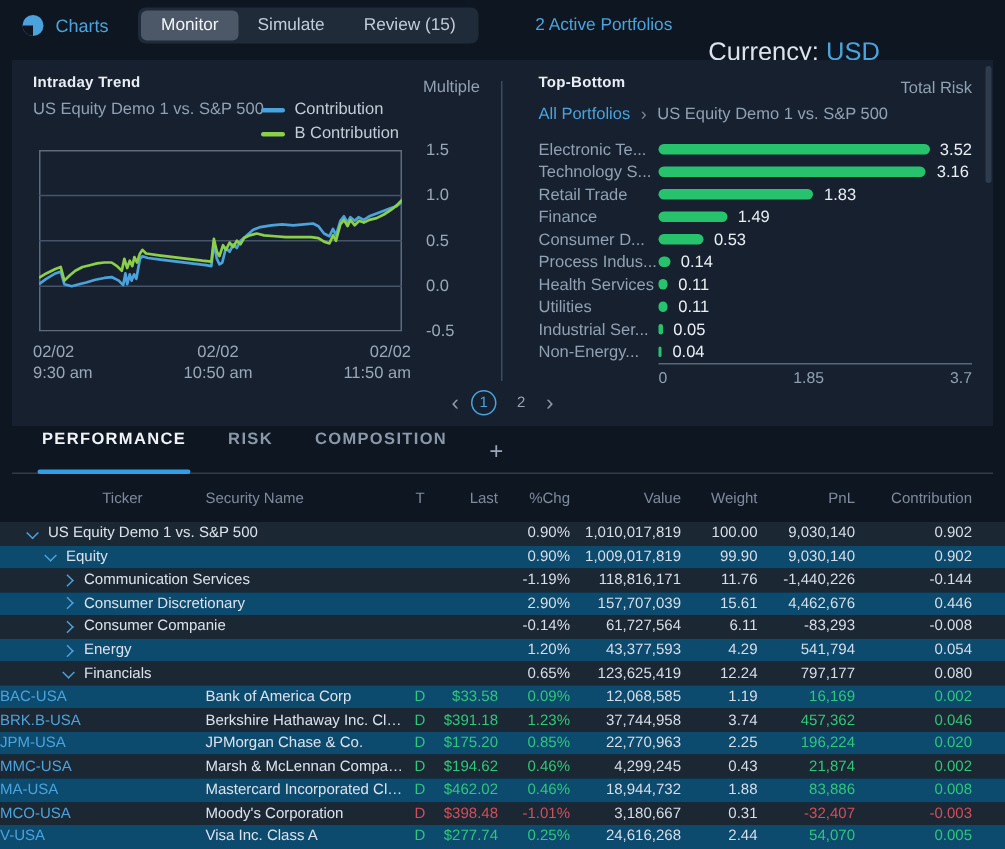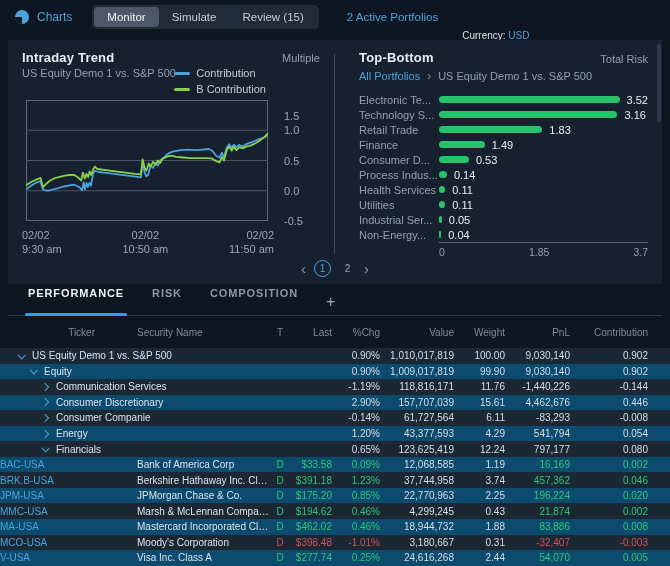--- a/index.html
+++ b/index.html
@@ -5,31 +5,31 @@
   * { margin:0; padding:0; box-sizing:border-box; font-family:"Liberation Sans", sans-serif; }
   html,body { background:#0b121c; }
   .app { position:relative; width:670px; height:566px; background:#0e1622; color:#dce3ec; overflow:hidden; }
 
   
   .topbar { display:flex; align-items:center; height:34px; padding:0 14px; gap:14px; }
   .brand { display:flex; align-items:center; gap:7px; color:#4aa3dc; font-size:12px; }
   .seg { display:flex; background:#202b3a; border-radius:5px; padding:2px; margin-left:6px; }
   .seg-btn { font-size:11.5px; color:#c3cdd9; padding:4px 13px; border-radius:4px; cursor:pointer; white-space:nowrap; }
   .seg-btn.active { background:#4c5867; color:#f2f5f8; }
-  .portfolios { color:#4aa3dc; font-size:11.5px; margin-left:14px; cursor:pointer; }
-  .currency { font-size:10px; color:#dce3ec; margin-left:10px;margin-top:36px; }
+  .portfolios { color:#4aa3dc; font-size:11.5px; margin-left:24px; cursor:pointer; }
+  .currency { font-size:17px; color:#dce3ec; margin-left:10px;margin-top:36px; }
   .currency .cur-val { color:#4aa3dc; cursor:pointer; }
 
   
   .panels { position:relative; margin:6px 8px 0; height:244px; background:#16202e; }
   .panel-left { position:absolute; left:0; top:0; width:326px; height:100%; }
   .v-divider { position:absolute; left:326px; top:14px; height:200px; width:1px; background:#3c4b5e; }
   .panel-right { position:absolute; left:327px; top:0; right:0; height:100%; }
 
-  .p-title { position:absolute; font-size:13px; font-weight:bold; color:#e9eef4; letter-spacing:0.2px; }
+  .p-title { position:absolute; font-size:10px; font-weight:bold; color:#e9eef4; letter-spacing:0.2px; }
   .p-sub { position:absolute; font-size:11px; color:#91a0b2; }
 
   
   .multiple-label { position:absolute; left:274px; top:12px; font-size:11px; color:#91a0b2; }
   .legend { position:absolute; right:68px; top:27px; display:flex; flex-direction:column; gap:4px; }
   .legend-row { display:flex; align-items:center; gap:6px; font-size:11px; color:#c3cdd9; }
   .legend-swatch { width:16px; height:3px; border-radius:2px; }
   .plot { position:absolute; left:18px; top:60px; width:242px; height:121px; }
   .y-ticks { position:absolute; left:276px; top:60px; width:40px; height:121px; font-size:11px; color:#9aa7b8; }
   .y-tick { position:absolute; transform:translateY(-50%); }
@@ -137,21 +137,21 @@
               <line x1="0" x2="242" y1="60.5" y2="60.5" stroke="#46546a" stroke-width="1"></line>
               <line x1="0" x2="242" y1="90.75" y2="90.75" stroke="#46546a" stroke-width="1"></line>
             </g>
           <g id="trend-lines">
               <polyline points="0.0,89.5 4.8,85.9 10.9,82.3 14.5,81.1 16.9,89.5 21.8,90.8 26.6,89.5 31.5,88.3 37.5,86.5 43.6,85.3 48.4,84.7 53.2,87.1 56.1,90.1 57.6,82.3 58.8,89.5 60.5,82.9 61.7,87.1 63.4,82.9 64.9,85.9 67.3,72.6 69.0,70.8 72.6,72.0 82.3,73.2 92.0,74.4 101.6,75.6 111.3,76.8 114.9,77.4 116.6,62.3 118.6,72.6 120.3,76.2 122.2,75.0 124.6,65.3 127.1,67.8 129.5,62.9 131.9,65.3 134.3,60.5 137.9,57.5 142.8,53.2 147.6,51.4 154.9,50.2 162.1,49.6 169.4,50.2 176.7,49.6 182.7,49.0 186.3,50.8 190.0,55.7 193.6,57.5 196.0,52.6 198.0,56.9 200.9,47.2 203.3,44.2 205.7,48.4 207.6,44.8 210.5,47.2 213.0,44.8 216.6,46.6 220.2,44.2 225.1,42.3 229.9,40.5 234.7,38.7 238.4,37.5 242.0,34.5" fill="none" stroke="#4aa3dc" stroke-width="1.8" stroke-linejoin="round"></polyline>
               <polyline points="0.0,85.3 4.8,82.3 10.9,79.3 14.5,78.0 16.9,87.1 20.6,83.5 24.2,80.5 29.0,78.0 33.9,76.8 38.7,75.6 43.6,75.0 48.4,75.0 52.0,77.4 55.2,80.5 56.9,72.6 58.8,78.7 60.5,73.8 62.2,77.4 63.6,71.4 65.3,75.0 67.3,69.0 69.0,66.6 71.4,69.0 79.9,70.2 89.5,71.4 99.2,72.6 108.9,73.8 114.9,74.4 116.6,59.3 118.6,67.8 120.3,70.8 122.7,63.5 124.6,66.6 127.1,61.7 129.5,64.7 131.9,60.5 134.3,62.9 136.7,58.7 140.4,56.9 145.2,55.7 150.0,56.9 157.3,57.5 164.6,58.1 174.2,58.1 181.5,58.1 186.3,58.7 190.0,61.1 193.6,62.3 196.0,56.9 198.0,60.5 200.9,49.6 203.3,46.6 205.7,50.8 207.6,46.6 210.5,50.2 213.4,47.2 216.6,48.4 220.2,46.6 225.1,45.4 229.9,43.0 234.7,39.9 238.4,36.9 242.0,33.3" fill="none" stroke="#8bcf4a" stroke-width="1.8" stroke-linejoin="round"></polyline>
             </g>
         </svg>
       </div>
       <div class="y-ticks" id="trend-yticks">
-          <div class="y-tick" style="top: 16px;">1.5</div>
+          <div class="y-tick" style="top: 0px;">1.5</div>
           <div class="y-tick" style="top: 30.25px;">1.0</div>
           <div class="y-tick" style="top: 60.5px;">0.5</div>
           <div class="y-tick" style="top: 90.75px;">0.0</div>
           <div class="y-tick" style="top: 121px;">-0.5</div>
         </div>
       <div class="x-ticks" id="trend-xticks">
           <div class="x-tick">
             <div>02/02</div>
             <div>9:30 am</div>
           </div>

